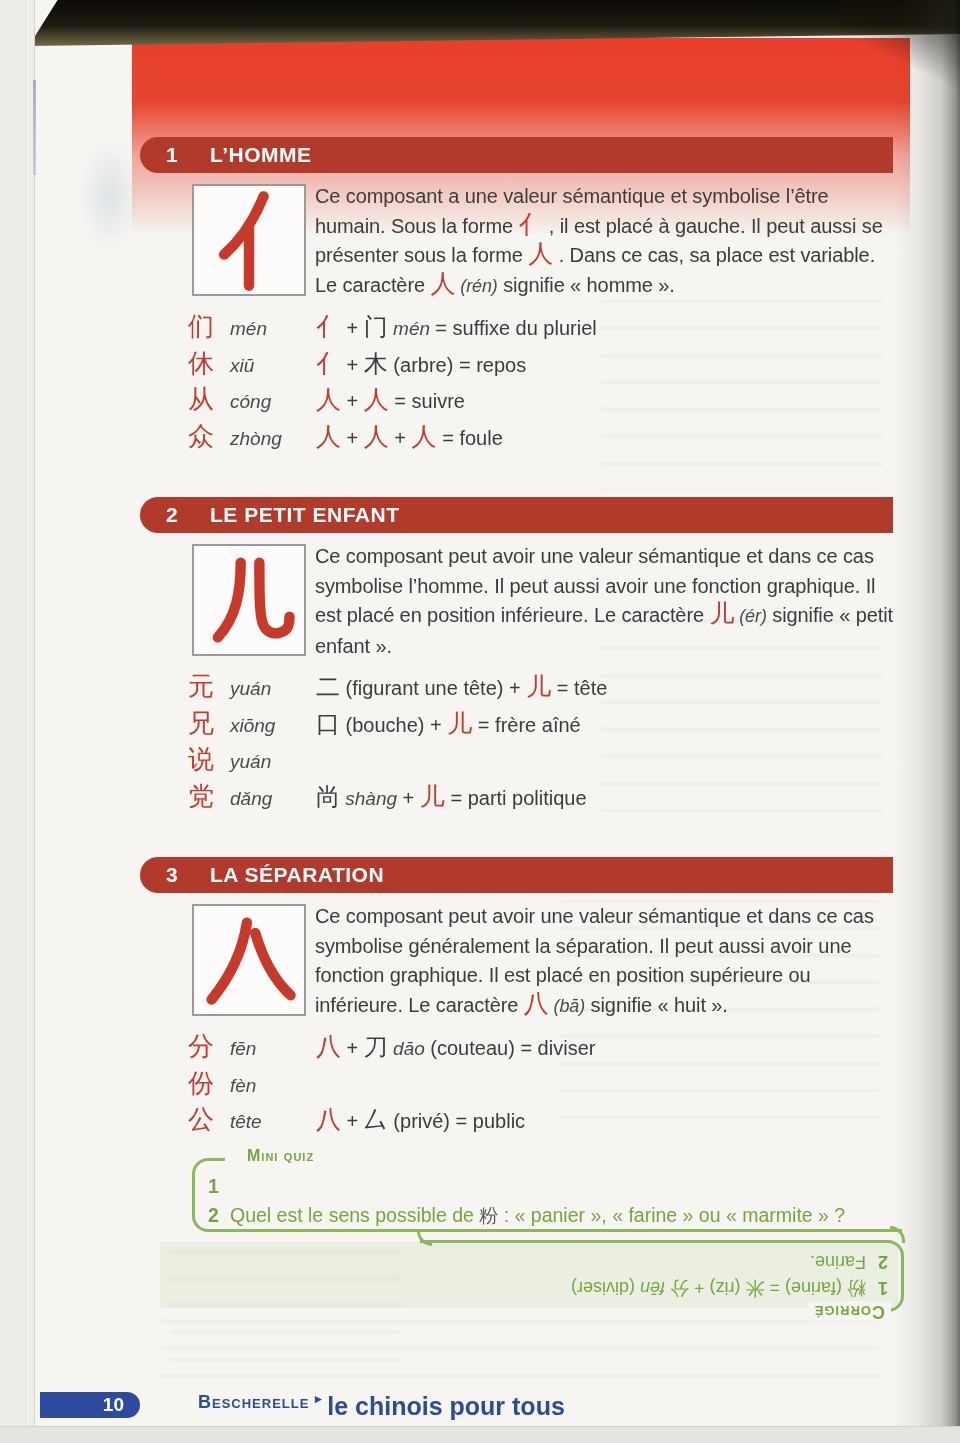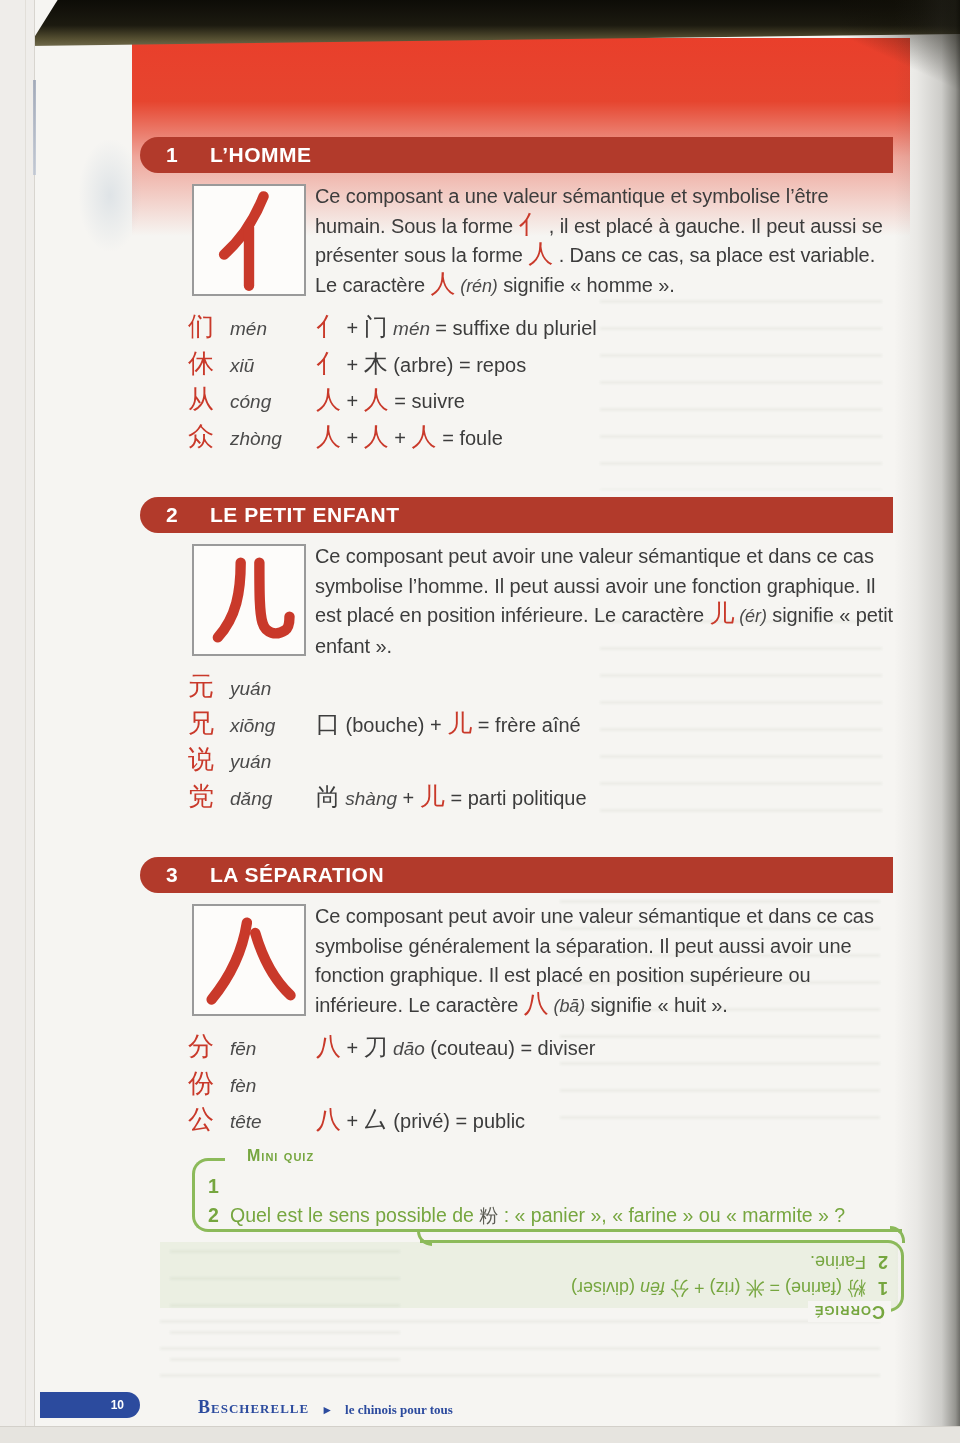--- a/index.html
+++ b/index.html
@@ -82,27 +82,27 @@
   .quiz{left:192px;top:1158px;width:710px;height:74px;}
   .corrige{left:420px;top:1240px;width:484px;height:72px;transform:rotate(180deg);}
   .corrige .gb-lines{padding-top:8px;}
   .corrige .gb-line{font-size:18px;line-height:26px;}
   .corrige .gb-title{font-size:18px;top:-13px;left:10px;}
   .corrige-tint{position:absolute;left:160px;top:1242px;width:738px;height:66px;z-index:1;
     background:rgba(160,195,115,.12);}
   
   .footer{position:absolute;left:0;top:1390px;width:100%;height:30px;}
   .page-pill{position:absolute;left:40px;top:2px;width:100px;height:26px;background:var(--footer-blue);
-    border-radius:0 14px 14px 0;color:#fff;font-weight:bold;font-size:12px;
+    border-radius:0 14px 14px 0;color:#fff;font-weight:bold;font-size:19px;
     display:flex;align-items:center;justify-content:flex-end;padding-right:16px;box-sizing:border-box;}
-  .footer-text{position:absolute;left:198px;top:2px;height:26px;display:flex;align-items:flex-end;gap:12px;
-    color:var(--footer-blue);font-family:Liberation Serif, serif;}
+  .footer-text{position:absolute;left:198px;top:2px;height:26px;display:flex;align-items:flex-start;gap:3px;
+    color:var(--footer-blue);}
   .brand{font-variant:small-caps;font-weight:bold;font-size:18px;letter-spacing:1px;}
   .arrow{font-size:12px;}
-  .booktitle{font-size:13px;font-weight:600;}
+  .booktitle{font-size:25px;font-weight:600;}
 </style>
 </head>
 <body>
 
 <div class="red-fade"></div>
 <div class="top-dark"></div>
 <div class="watermark"></div>
 <div class="ghost" style="left:600px;top:300px;width:282px;height:190px"></div>
 <div class="ghost" style="left:600px;top:620px;width:282px;height:210px"></div>
 <div class="ghost" style="left:560px;top:900px;width:320px;height:230px"></div>
@@ -167,20 +167,21 @@
             <path d="M60 16 C60 44 60 64 63 74 C66 84 76 87 85 81 C88 79 89 73 89 68"></path>
           </g>
         </svg>
       </div>
       <p class="intro"><span class="seg-t">Ce composant peut avoir une valeur sémantique et dans ce cas symbolise l’homme. Il peut aussi avoir une fonction graphique. Il est placé en position inférieure. Le caractère </span><span class="seg-r">儿</span><span class="seg-i"> (ér)</span><span class="seg-t"> signifie « petit enfant ».</span></p>
     </div>
     <div class="examples">
       <div class="ex">
         <span class="ex-hz">元</span>
         <span class="ex-py">yuán</span>
+        <span class="ex-f"><span class="seg-d">二</span><span class="seg-t"> (figurant une tête) + </span><span class="seg-r">儿</span><span class="seg-t"> = tête</span></span>
       </div>
       <div class="ex">
         <span class="ex-hz">兄</span>
         <span class="ex-py">xiōng</span>
         <span class="ex-f"><span class="seg-d">口</span><span class="seg-t"> (bouche) + </span><span class="seg-r">儿</span><span class="seg-t"> = frère aîné</span></span>
       </div>
       <div class="ex">
         <span class="ex-hz">说</span>
         <span class="ex-py">yuán</span>
       </div>

